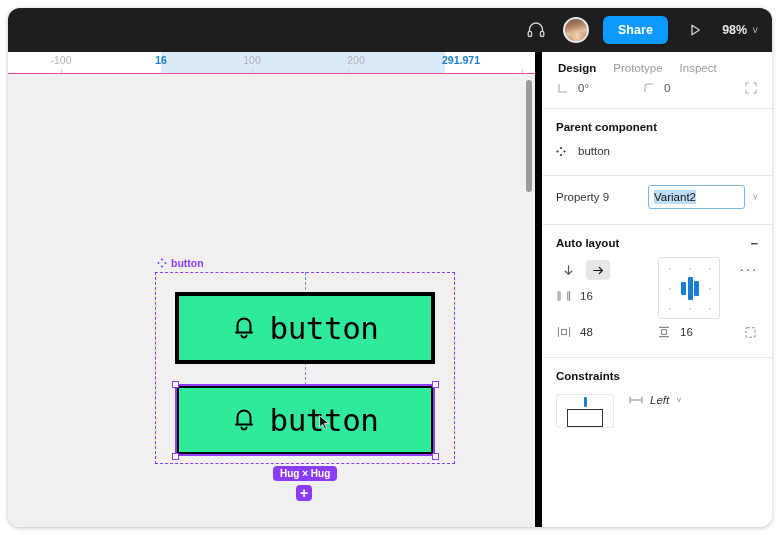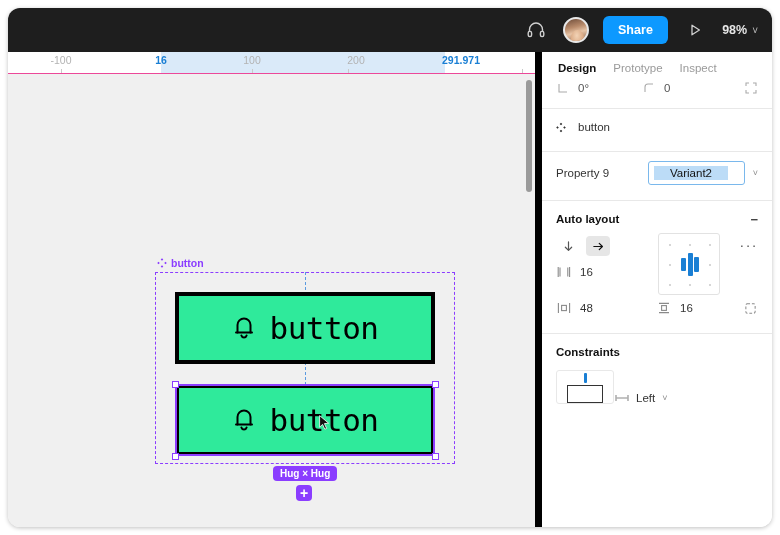--- a/index.html
+++ b/index.html
@@ -204,21 +204,21 @@
   .pc-row { display: flex; align-items: center; gap: 12px; height: 24px; }
   .pc-name { font-size: 11.5px; color: #333; }
   .prop-row { display:flex; align-items:center; gap: 8px; height: 30px; }
   .prop-lbl { font-size: 11.5px; color:#333; width: 84px; flex:none; }
   .variant-input {
     flex: 1; height: 24px;
     border: 1.6px solid #7ab8ec; border-radius: 3px;
     display: flex; align-items: center; padding: 0 5px;
     font-size: 11.5px; color: #111;
   }
-  .variant-input span { background: #bcdcf7; padding: 1px 16px; }
+  .variant-input span { background: #bcdcf7; padding: 1px 0; }
   .al-grid {
     display: flex; align-items: flex-start; gap: 10px;
     margin-top: 2px;
   }
   .al-left { width: 92px; flex:none; }
   .dir-row { display: flex; align-items: center; gap: 6px; height: 26px; }
   .dir-btn {
     width: 24px; height: 20px; border-radius: 4px;
     display:flex; align-items:center; justify-content:center;
     color: #555;
@@ -231,21 +231,21 @@
     border: 1px solid #e2e2e2; border-radius: 3px;
     position: relative; background:#fff;
   }
   .ap-dot { position: absolute; width: 2px; height: 2px; background: #c8c8c8; border-radius:50%; }
   .ap-bar { position: absolute; background: #1a7fd4; border-radius: 1px; }
   .dots-btn { margin-left: auto; color:#555; font-size: 14px; letter-spacing:1.5px; padding-top: 4px;}
   .minus { color: #444; font-size: 13px; }
   .pad-row { display: flex; align-items: center; height: 26px; gap: 8px;}
   .pad-cell { display:flex; align-items:center; gap:8px; font-size: 11.5px; color:#333; width: 92px; flex:none;}
   .pad-cell .ic { width: 16px; height: 14px; flex:none; display:flex; align-items:center; justify-content:center; color:#8a8a8a; }
-  .constr-body { display:flex; align-items:flex-end; margin-top: 6px; }
+  .constr-body { display:flex; align-items:flex-start; gap: 14px; margin-top: 6px; font-style: italic; }
   .constr-widget {
     width: 58px; height: 34px; position: relative;
     border: 1px solid #e8e8e8; border-radius: 3px; background:#fff; flex:none;
   }
   .cw-inner {
     position:absolute; left:10px; top:14px; width:36px; height:18px;
     border: 1px solid #333;
   }
   .cw-vbar { position:absolute; left:27px; top:2px; width:2.5px; height:10px; background:#1a7fd4; border-radius:1px;}
   .constr-sel { display:flex; align-items:center; gap:7px; font-size: 11.5px; color:#333;}
@@ -381,20 +381,21 @@
           <span class="ic">
             <svg width="12" height="12" viewBox="0 0 12 12" fill="none" stroke="currentColor" stroke-width="1.1">
               <path d="M1 4V1h3M8 1h3v3M11 8v3H8M4 11H1V8"></path>
             </svg>
           </span>
         </div>
       </div>
     </div>
 
     <div class="sect">
+      <div class="sect-title">Parent component</div>
       <div class="pc-row">
         <span class="diamond-ico">
           <svg width="11" height="11" viewBox="0 0 10 10" fill="#333">
             <path d="M5 0.2 6.3 1.5 5 2.8 3.7 1.5Z M8.5 3.7 9.8 5 8.5 6.3 7.2 5Z M1.5 3.7 2.8 5 1.5 6.3 0.2 5Z M5 7.2 6.3 8.5 5 9.8 3.7 8.5Z"></path>
           </svg>
         </span>
         <span class="pc-name">button</span>
       </div>
     </div>
 

